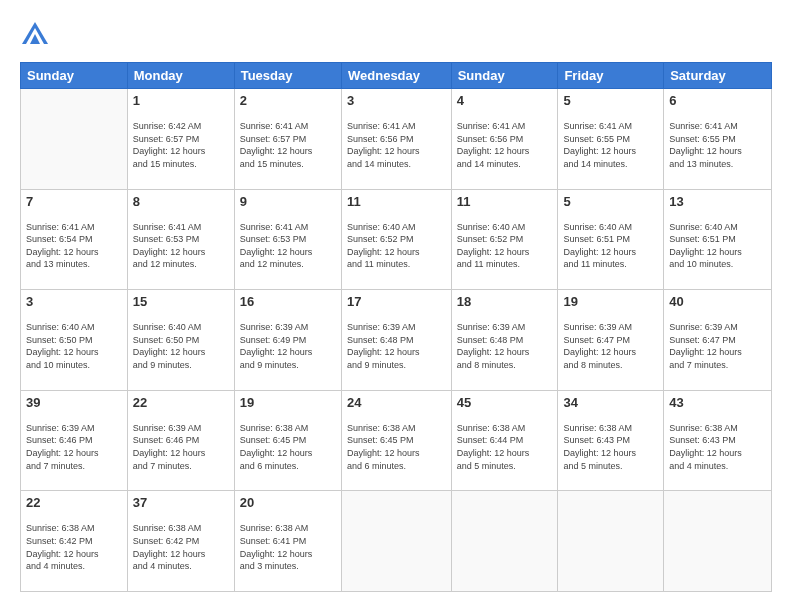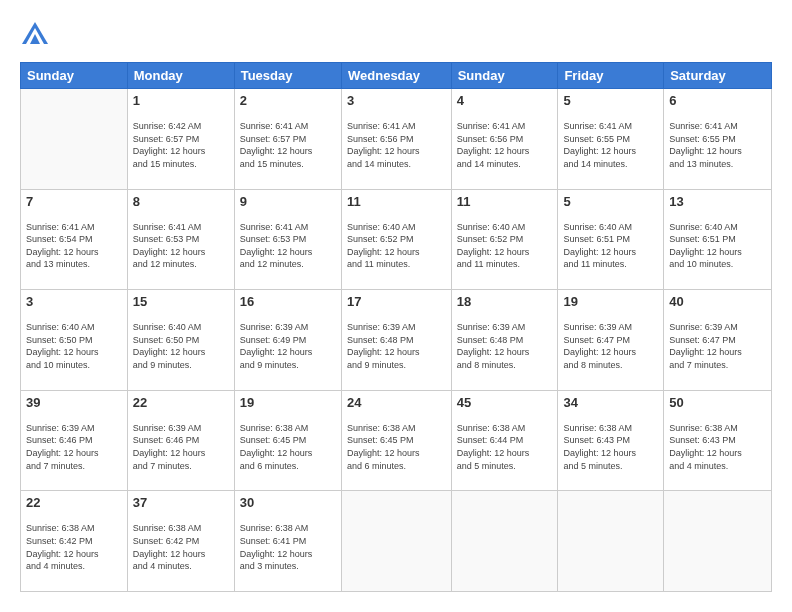--- a/index.html
+++ b/index.html
@@ -237,35 +237,35 @@
           </td>
           <td>
             <span class="day-num">45</span>
             <div class="day-info">Sunrise: 6:38 AM<br>Sunset: 6:44 PM<br>Daylight: 12 hours<br>and 5 minutes.</div>
           </td>
           <td>
             <span class="day-num">34</span>
             <div class="day-info">Sunrise: 6:38 AM<br>Sunset: 6:43 PM<br>Daylight: 12 hours<br>and 5 minutes.</div>
           </td>
           <td>
-            <span class="day-num">50</span>
+            <span class="day-num">43</span>
             <div class="day-info">Sunrise: 6:38 AM<br>Sunset: 6:43 PM<br>Daylight: 12 hours<br>and 4 minutes.</div>
           </td>
         </tr>
         <tr class="week-row">
           <td>
             <span class="day-num">22</span>
             <div class="day-info">Sunrise: 6:38 AM<br>Sunset: 6:42 PM<br>Daylight: 12 hours<br>and 4 minutes.</div>
           </td>
           <td>
             <span class="day-num">37</span>
             <div class="day-info">Sunrise: 6:38 AM<br>Sunset: 6:42 PM<br>Daylight: 12 hours<br>and 4 minutes.</div>
           </td>
           <td>
-            <span class="day-num">30</span>
+            <span class="day-num">20</span>
             <div class="day-info">Sunrise: 6:38 AM<br>Sunset: 6:41 PM<br>Daylight: 12 hours<br>and 3 minutes.</div>
           </td>
           <td class="empty"></td>
           <td class="empty"></td>
           <td class="empty"></td>
           <td class="empty"></td>
         </tr>
       </tbody>
   </table>
 </div>

